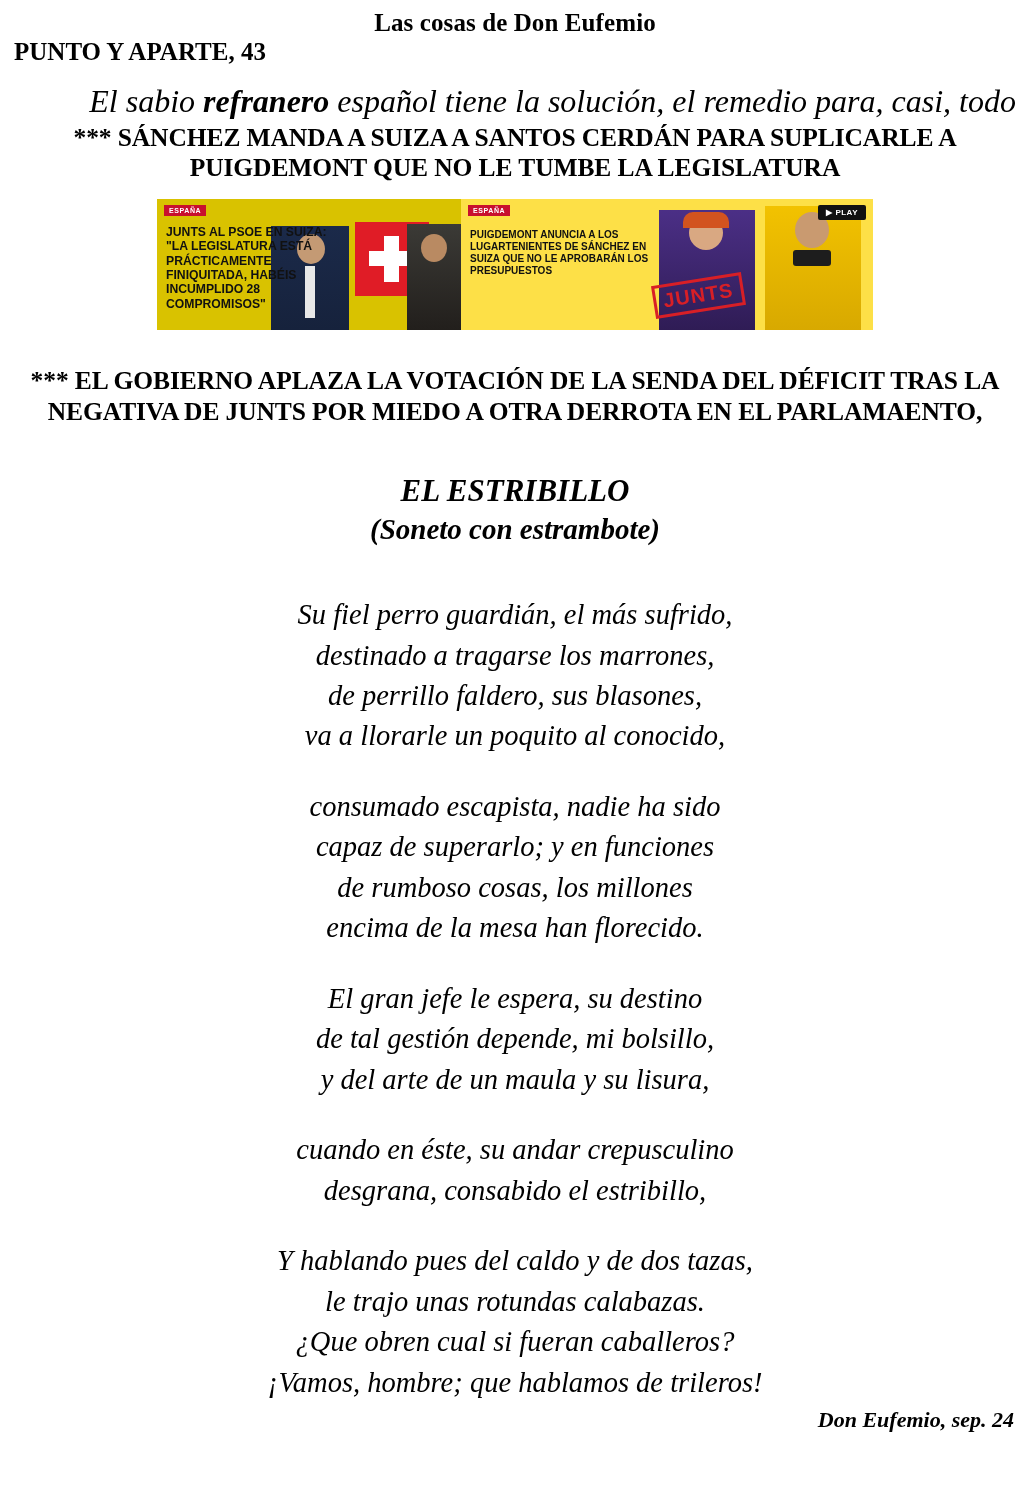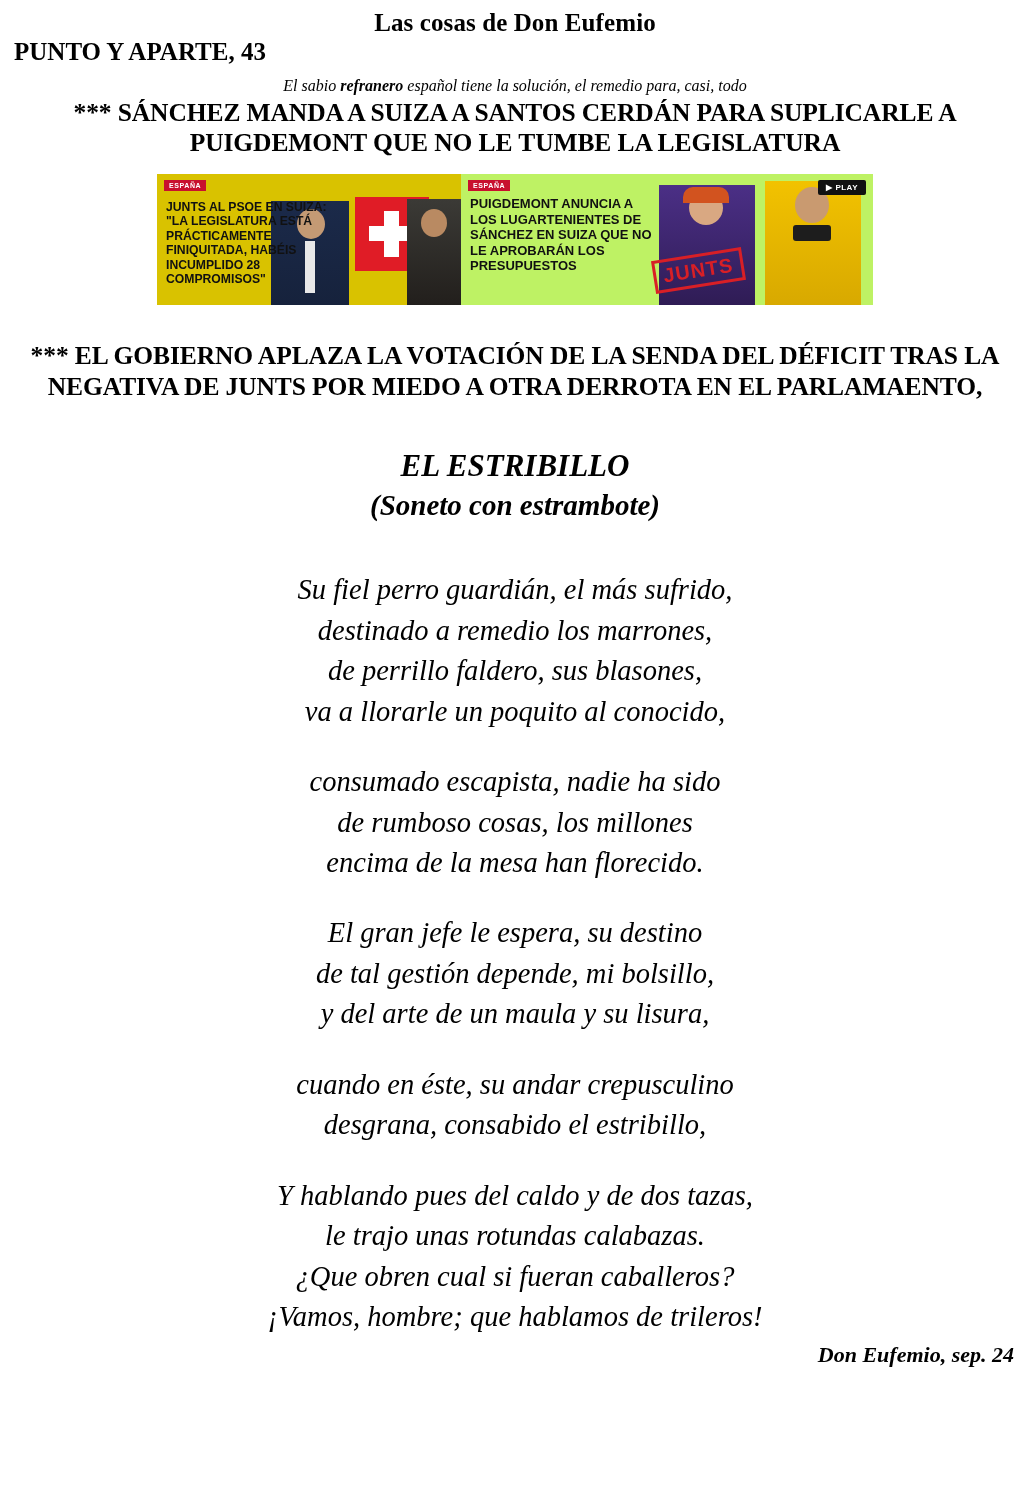--- a/index.html
+++ b/index.html
@@ -29,25 +29,25 @@
     line-height: 1.16;
     text-align: center;
     letter-spacing: 0.1px;
   }
   .issue {
     font-size: 25px;
     font-weight: bold;
     line-height: 1.16;
   }
   .tagline {
-    font-size: 16px;
+    font-size: 32px;
     font-style: italic;
     line-height: 1.18;
-    text-align: center;
-    margin-top: 11px;
+    text-align: right;
+    margin-top: 17px;
   }
   .tagline b { font-style: italic; font-weight: bold; }
 
   .headline {
     font-size: 25.5px;
     font-weight: bold;
     line-height: 1.18;
     text-align: center;
     margin-top: 2px;
     letter-spacing: -0.1px;
@@ -60,21 +60,21 @@
     height: 131px;
     display: flex;
     gap: 0px;
   }
   .media {
     position: relative;
     overflow: hidden;
     height: 131px;
   }
   .media-left { width: 304px; background: #d9c200; }
-  .media-right { width: 412px; background: #bef264; }
+  .media-right { width: 412px; background: #fde047; }
 
   .tag-badge {
     position: absolute;
     top: 6px;
     left: 7px;
     background: #c8102e;
     color: #ffffff;
     font-family: "Liberation Sans", sans-serif;
     font-size: 7px;
     font-weight: bold;
@@ -103,23 +103,23 @@
     width: 165px;
     font-family: "Liberation Sans", sans-serif;
     font-weight: bold;
     font-size: 12.2px;
     line-height: 1.18;
     color: #111111;
     z-index: 4;
     text-transform: uppercase;
   }
   .media-right .media-text {
-    top: 22px;
+    top: 30px;
     width: 185px;
-    font-size: 13px;
+    font-size: 10px;
     line-height: 1.2;
   }
   
   .photo {
     position: absolute;
     bottom: 0;
     overflow: hidden;
   }
   .ph-suit {
     width: 78px; height: 104px; right: 112px; bottom: 0;
@@ -294,27 +294,28 @@
   <div class="headline2">
     <div>*** EL GOBIERNO APLAZA LA VOTACIÓN DE LA SENDA DEL DÉFICIT TRAS LA</div>
     <div>NEGATIVA DE JUNTS POR MIEDO A OTRA DERROTA EN EL PARLAMAENTO,</div>
   </div>
 
   <div class="poem-title">EL ESTRIBILLO</div>
   <div class="poem-sub">(Soneto con estrambote)</div>
 
   <div class="stanza first">
     <div>Su fiel perro guardián, el más sufrido,</div>
-    <div>destinado a remedio los marrones,</div>
+    <div>destinado a tragarse los marrones,</div>
     <div>de perrillo faldero, sus blasones,</div>
     <div>va a llorarle un poquito al conocido,</div>
   </div>
 
   <div class="stanza">
     <div>consumado escapista, nadie ha sido</div>
+    <div>capaz de superarlo; y en funciones</div>
     <div>de rumboso cosas, los millones</div>
     <div>encima de la mesa han florecido.</div>
   </div>
 
   <div class="stanza">
     <div>El gran jefe le espera, su destino</div>
     <div>de tal gestión depende, mi bolsillo,</div>
     <div>y del arte de un maula y su lisura,</div>
   </div>
 

